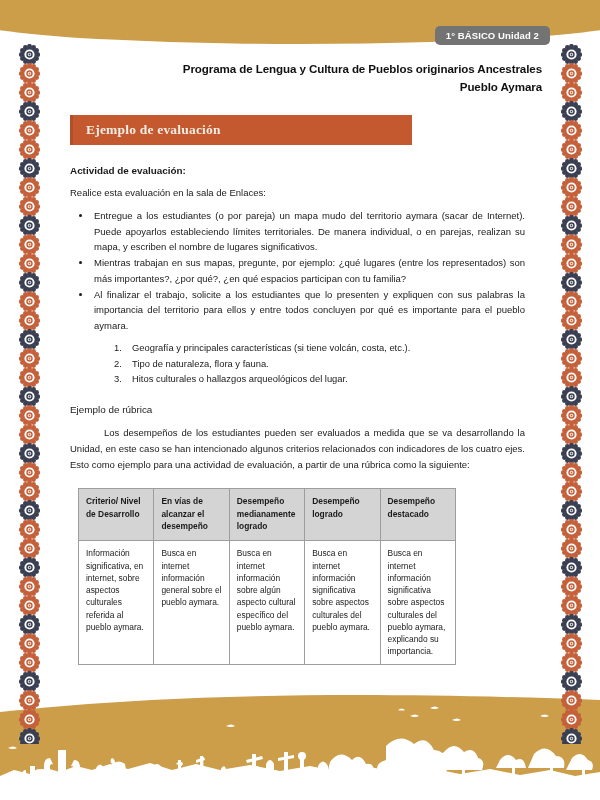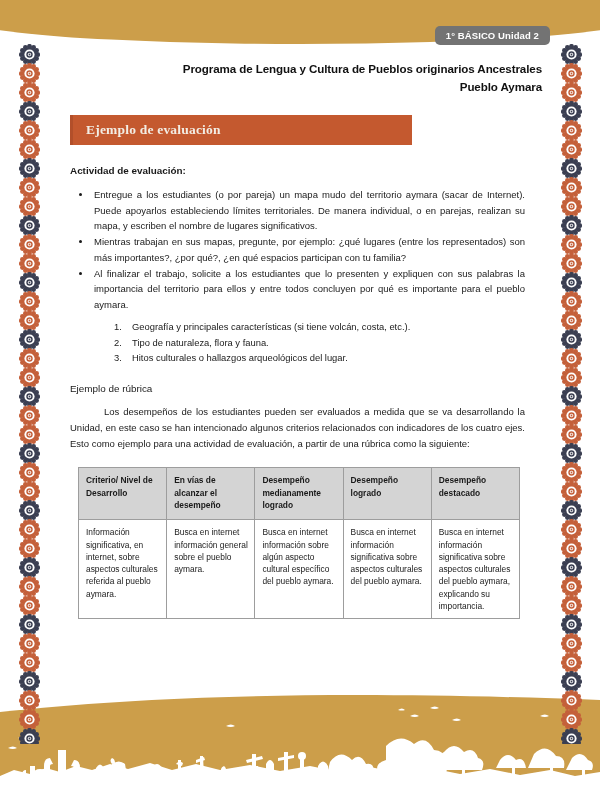--- a/index.html
+++ b/index.html
@@ -182,21 +182,21 @@
     font-size: 9.5px;
     line-height: 1.66;
     text-align: justify;
     text-indent: 34px;
   }
 
   
   table.rubric {
     margin-top: 16px;
     margin-left: 8px;
-    width: 442px;
+    width: 378px;
     border-collapse: collapse;
     table-layout: fixed;
   }
   table.rubric th,
   table.rubric td {
     border: 1px solid #9d9d9d;
     vertical-align: top;
     padding: 6px 6px 6px 7px;
     font-size: 8.4px;
     line-height: 1.46;
@@ -1800,20 +1800,21 @@
     <div>Pueblo Aymara</div>
   </div>
 
   <div class="eval-banner">
     <span class="eval-banner-text">Ejemplo de evaluación</span>
   </div>
 
   <div class="content">
 
     <div class="sec-heading">Actividad de evaluación:</div>
+    <div class="intro-line">Realice esta evaluación en la sala de Enlaces:</div>
 
     <ul class="bullets">
       <li>Entregue a los estudiantes (o por pareja) un mapa mudo del territorio aymara (sacar de Internet). Puede apoyarlos estableciendo límites territoriales. De manera individual, o en parejas, realizan su mapa, y escriben el nombre de lugares significativos.</li>
       <li>Mientras trabajan en sus mapas, pregunte, por ejemplo: ¿qué lugares (entre los representados) son más importantes?, ¿por qué?, ¿en qué espacios participan con tu familia?</li>
       <li>Al finalizar el trabajo, solicite a los estudiantes que lo presenten y expliquen con sus palabras la importancia del territorio para ellos y entre todos concluyen por qué es importante para el pueblo aymara.</li>
     </ul>
 
     <ol class="sublist">
       <li>Geografía y principales características (si tiene volcán, costa, etc.).</li>
       <li>Tipo de naturaleza, flora y fauna.</li>

